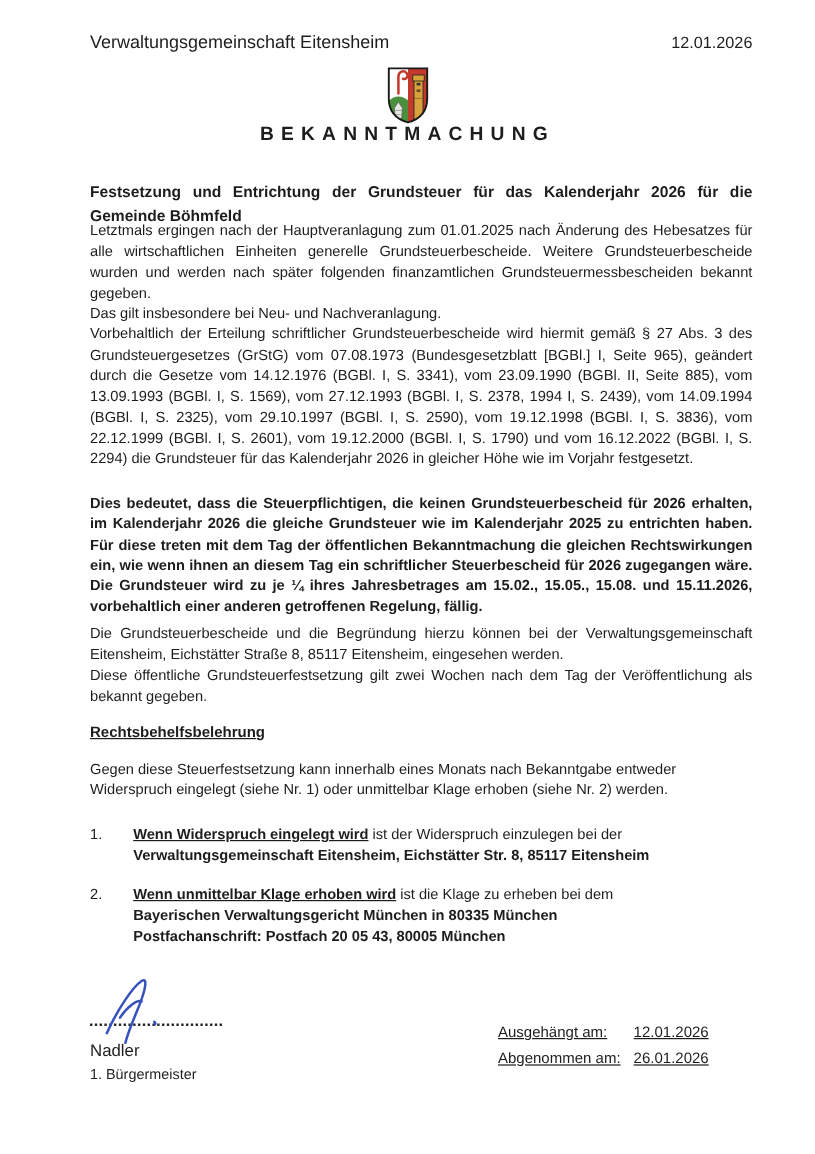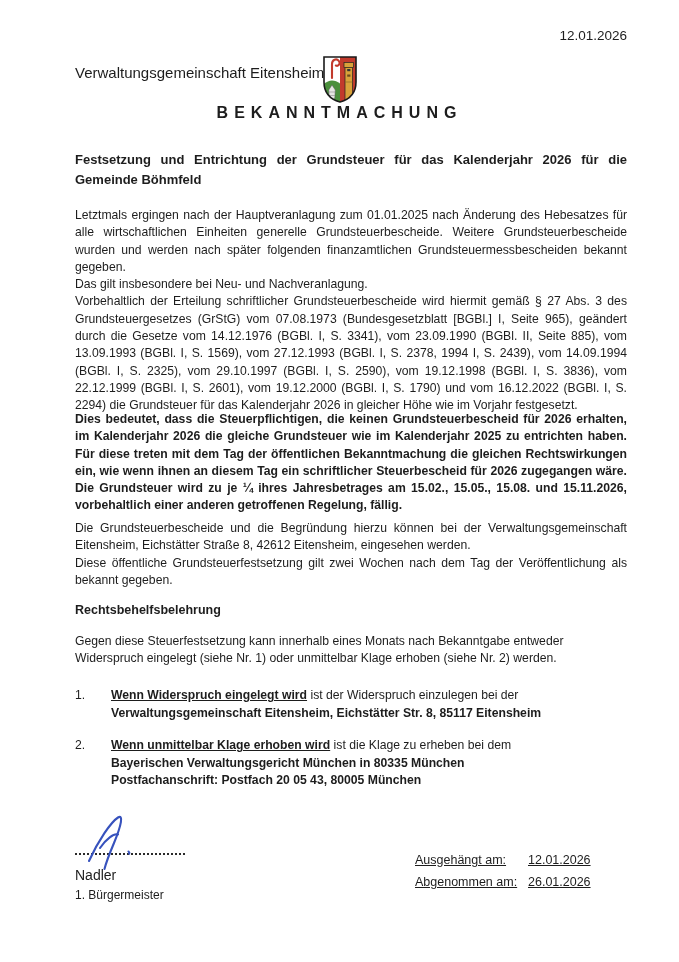--- a/index.html
+++ b/index.html
@@ -4,37 +4,37 @@
 <style>
   html,body{margin:0;padding:0;}
   body{
     width:679px;height:962px;background:#ffffff;position:relative;overflow:hidden;
     font-family:"Liberation Sans","DejaVu Sans",sans-serif;
     color:#1d1d1d;
   }
   .abs{position:absolute;left:75px;width:552px;}
   
   .hdr{top:27px;display:flex;justify-content:space-between;align-items:flex-start;}
-  .hdr-org{font-size:15px;margin-top:37px;}
+  .hdr-org{font-size:15px;}
   .hdr-date{font-size:13.5px;padding-top:1px;}
   
   .crest-wrap{position:absolute;left:0;top:54px;width:679px;text-align:center;}
   .banner{position:absolute;left:0;top:104px;width:679px;text-align:center;
           font-weight:bold;font-size:16px;letter-spacing:6px;}
   
   .title{top:150px;font-weight:bold;font-size:13px;line-height:20px;text-align:justify;}
   
   .body-txt{font-size:12.2px;line-height:17.3px;text-align:justify;}
   .body-txt p{margin:0;}
   .no-just{text-align:left;}
-  .blockA{top:207px;}
+  .blockA{top:184px;}
   .blockB{top:411px;font-weight:bold;}
   .p5{top:520px;}
   .p6{top:555px;}
-  .heading{top:603px;font-weight:bold;font-size:12.5px;}
+  .heading{top:603px;font-weight:bold;font-size:12.5px;text-decoration:underline;}
   .p7{top:633px;}
   
   .li{display:flex;font-size:12.2px;line-height:17.5px;}
   .li1{top:687px;}
   .li2{top:737px;}
   .li .num{width:36px;flex:0 0 36px;}
   .li .cnt{flex:1;}
   .uline{text-decoration:underline;font-weight:bold;}
   .bold-line{font-weight:bold;}
   
@@ -87,21 +87,21 @@
   <p>Letztmals ergingen nach der Hauptveranlagung zum 01.01.2025 nach Änderung des Hebesatzes für alle wirtschaftlichen Einheiten generelle Grundsteuerbescheide. Weitere Grundsteuerbescheide wurden und werden nach später folgenden finanzamtlichen Grundsteuermessbescheiden bekannt gegeben.</p>
   <p>Das gilt insbesondere bei Neu- und Nachveranlagung.</p>
   <p>Vorbehaltlich der Erteilung schriftlicher Grundsteuerbescheide wird hiermit gemäß § 27 Abs. 3 des Grundsteuergesetzes (GrStG) vom 07.08.1973 (Bundesgesetzblatt [BGBl.] I, Seite 965), geändert durch die Gesetze vom 14.12.1976 (BGBl. I, S. 3341), vom 23.09.1990 (BGBl. II, Seite 885), vom 13.09.1993 (BGBl. I, S. 1569), vom 27.12.1993 (BGBl. I, S. 2378, 1994 I, S. 2439), vom 14.09.1994 (BGBl. I, S. 2325), vom 29.10.1997 (BGBl. I, S. 2590), vom 19.12.1998 (BGBl. I, S. 3836), vom 22.12.1999 (BGBl. I, S. 2601), vom 19.12.2000 (BGBl. I, S. 1790) und vom 16.12.2022 (BGBl. I, S. 2294) die Grundsteuer für das Kalenderjahr 2026 in gleicher Höhe wie im Vorjahr festgesetzt.</p>
 </div>
 
 <div class="abs body-txt blockB">
   <p>Dies bedeutet, dass die Steuerpflichtigen, die keinen Grundsteuerbescheid für 2026 erhalten, im Kalenderjahr 2026 die gleiche Grundsteuer wie im Kalenderjahr 2025 zu entrichten haben. Für diese treten mit dem Tag der öffentlichen Bekanntmachung die gleichen Rechtswirkungen ein, wie wenn ihnen an diesem Tag ein schriftlicher Steuerbescheid für 2026 zugegangen wäre. Die Grundsteuer wird zu je ¼ ihres Jahresbetrages am 15.02., 15.05., 15.08. und 15.11.2026, vorbehaltlich einer anderen getroffenen Regelung, fällig.</p>
 </div>
 
 <div class="abs body-txt p5">
-  <p>Die Grundsteuerbescheide und die Begründung hierzu können bei der Verwaltungsgemeinschaft Eitensheim, Eichstätter Straße 8, 42612 Eitensheim, eingesehen werden.</p>
+  <p>Die Grundsteuerbescheide und die Begründung hierzu können bei der Verwaltungsgemeinschaft Eitensheim, Eichstätter Straße 8, 85117 Eitensheim, eingesehen werden.</p>
 </div>
 
 <div class="abs body-txt p6">
   <p>Diese öffentliche Grundsteuerfestsetzung gilt zwei Wochen nach dem Tag der Veröffentlichung als bekannt gegeben.</p>
 </div>
 
 <div class="abs heading">Rechtsbehelfsbelehrung</div>
 
 <div class="abs body-txt p7 no-just">
   <p>Gegen diese Steuerfestsetzung kann innerhalb eines Monats nach Bekanntgabe entweder Widerspruch eingelegt (siehe Nr. 1) oder unmittelbar Klage erhoben (siehe Nr. 2) werden.</p>

